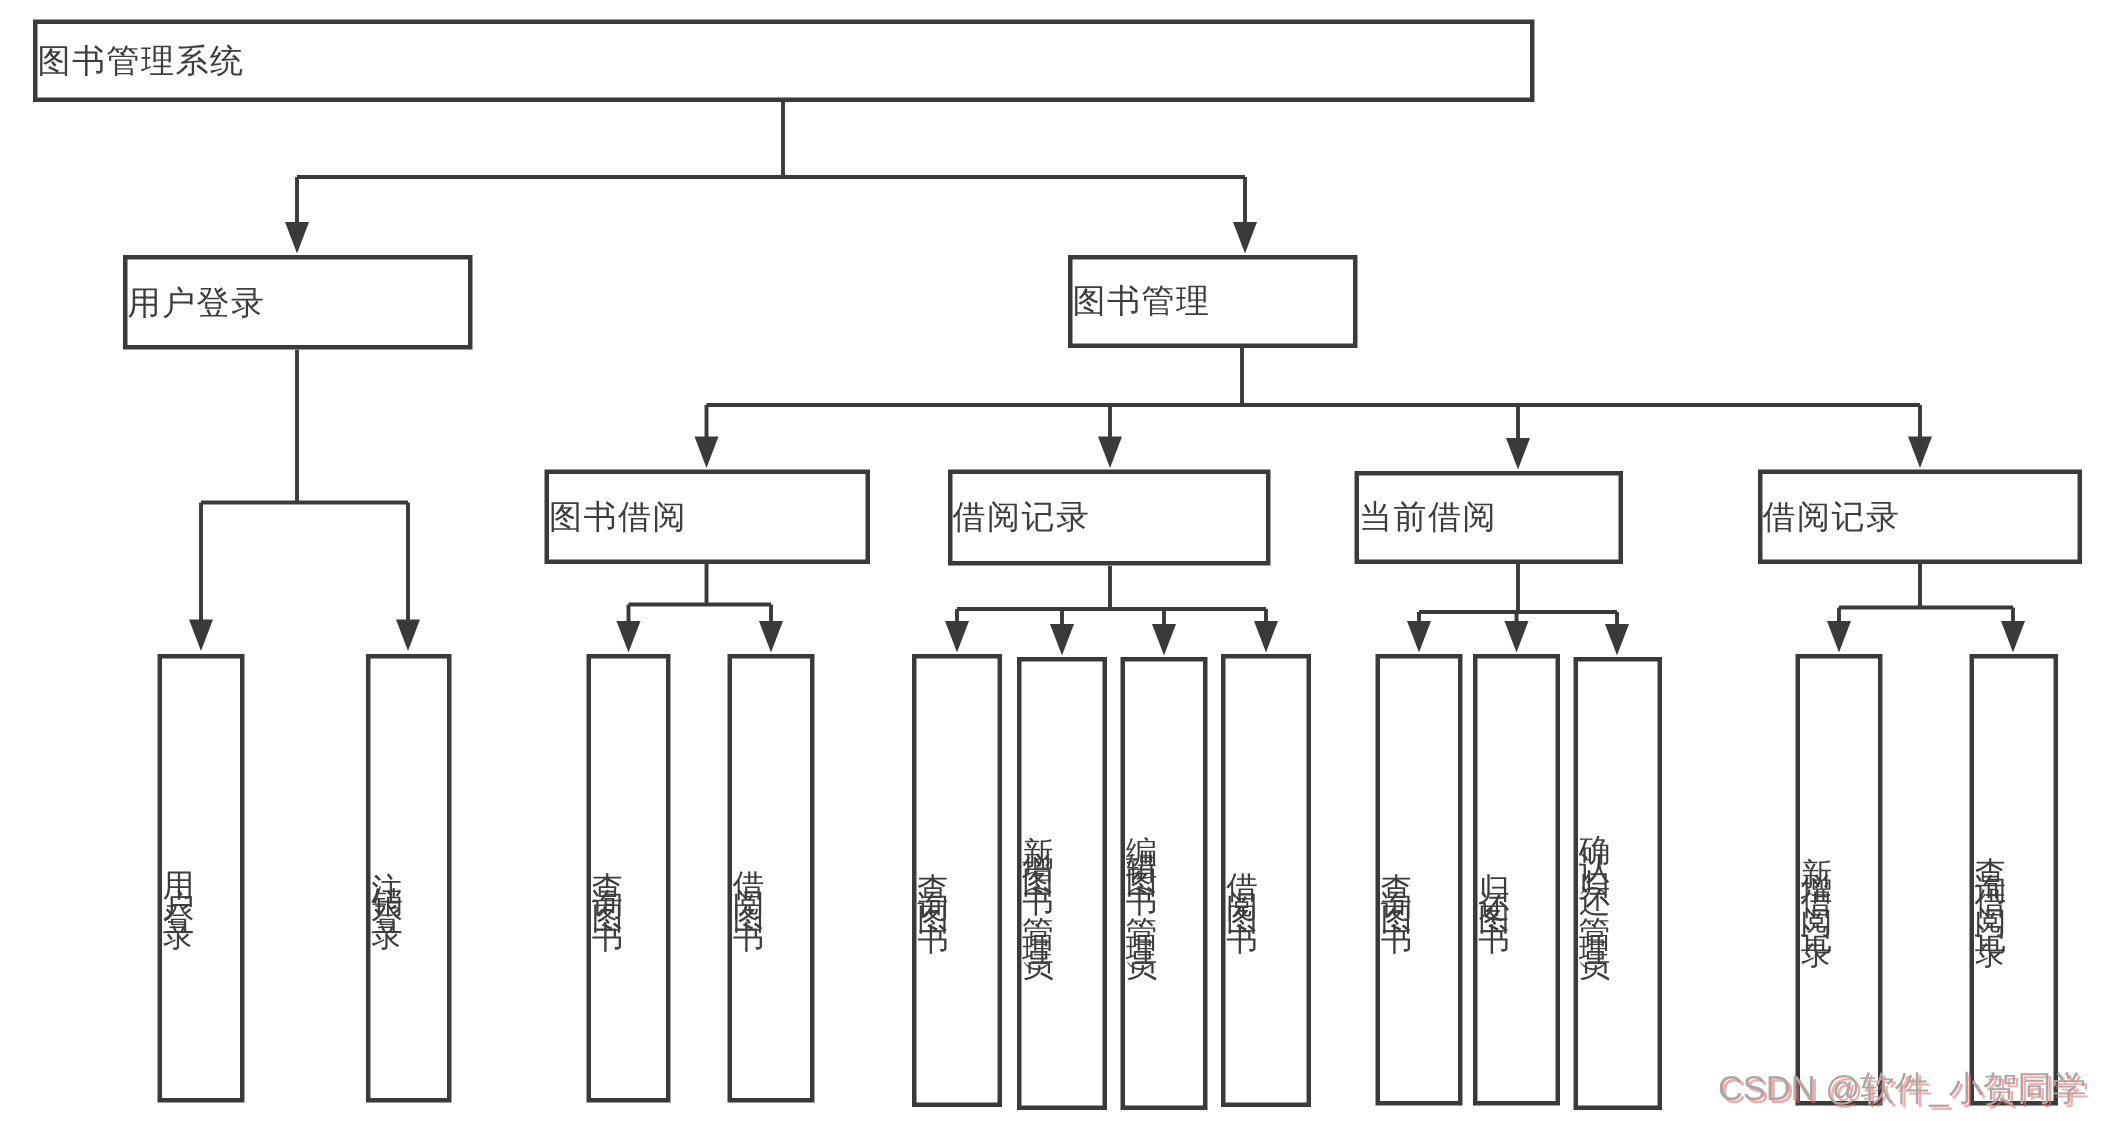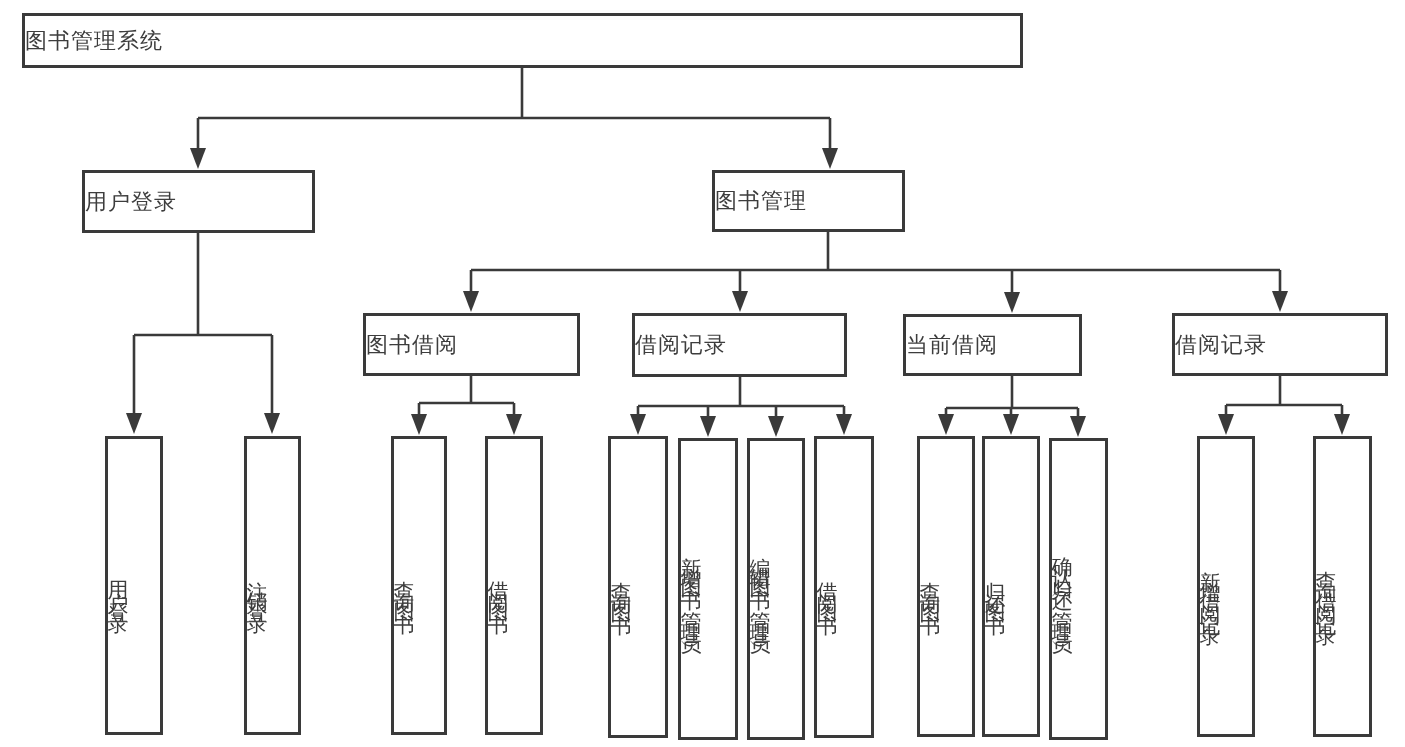--- a/index.html
+++ b/index.html
@@ -158,13 +158,14 @@
       <div class="node v" style="left: 1049px; top: 438px; width: 59px; height: 302px; border-color: rgb(58, 58, 58);">
         <span class="lbl" style="color: rgb(61, 61, 61);">确认归还（管理员）</span>
       </div>
       <div class="node v" style="left: 1197px; top: 436px; width: 58px; height: 301px; border-color: rgb(58, 58, 58);">
         <span class="lbl" style="color: rgb(61, 61, 61);">新增借阅记录</span>
       </div>
       <div class="node v" style="left: 1313px; top: 436px; width: 59px; height: 301px; border-color: rgb(58, 58, 58);">
         <span class="lbl" style="color: rgb(61, 61, 61);">查询借阅记录</span>
       </div>
     </div>
+  <div id="watermark">CSDN @软件_小贺同学</div>
 </div>
 
 </body></html>

